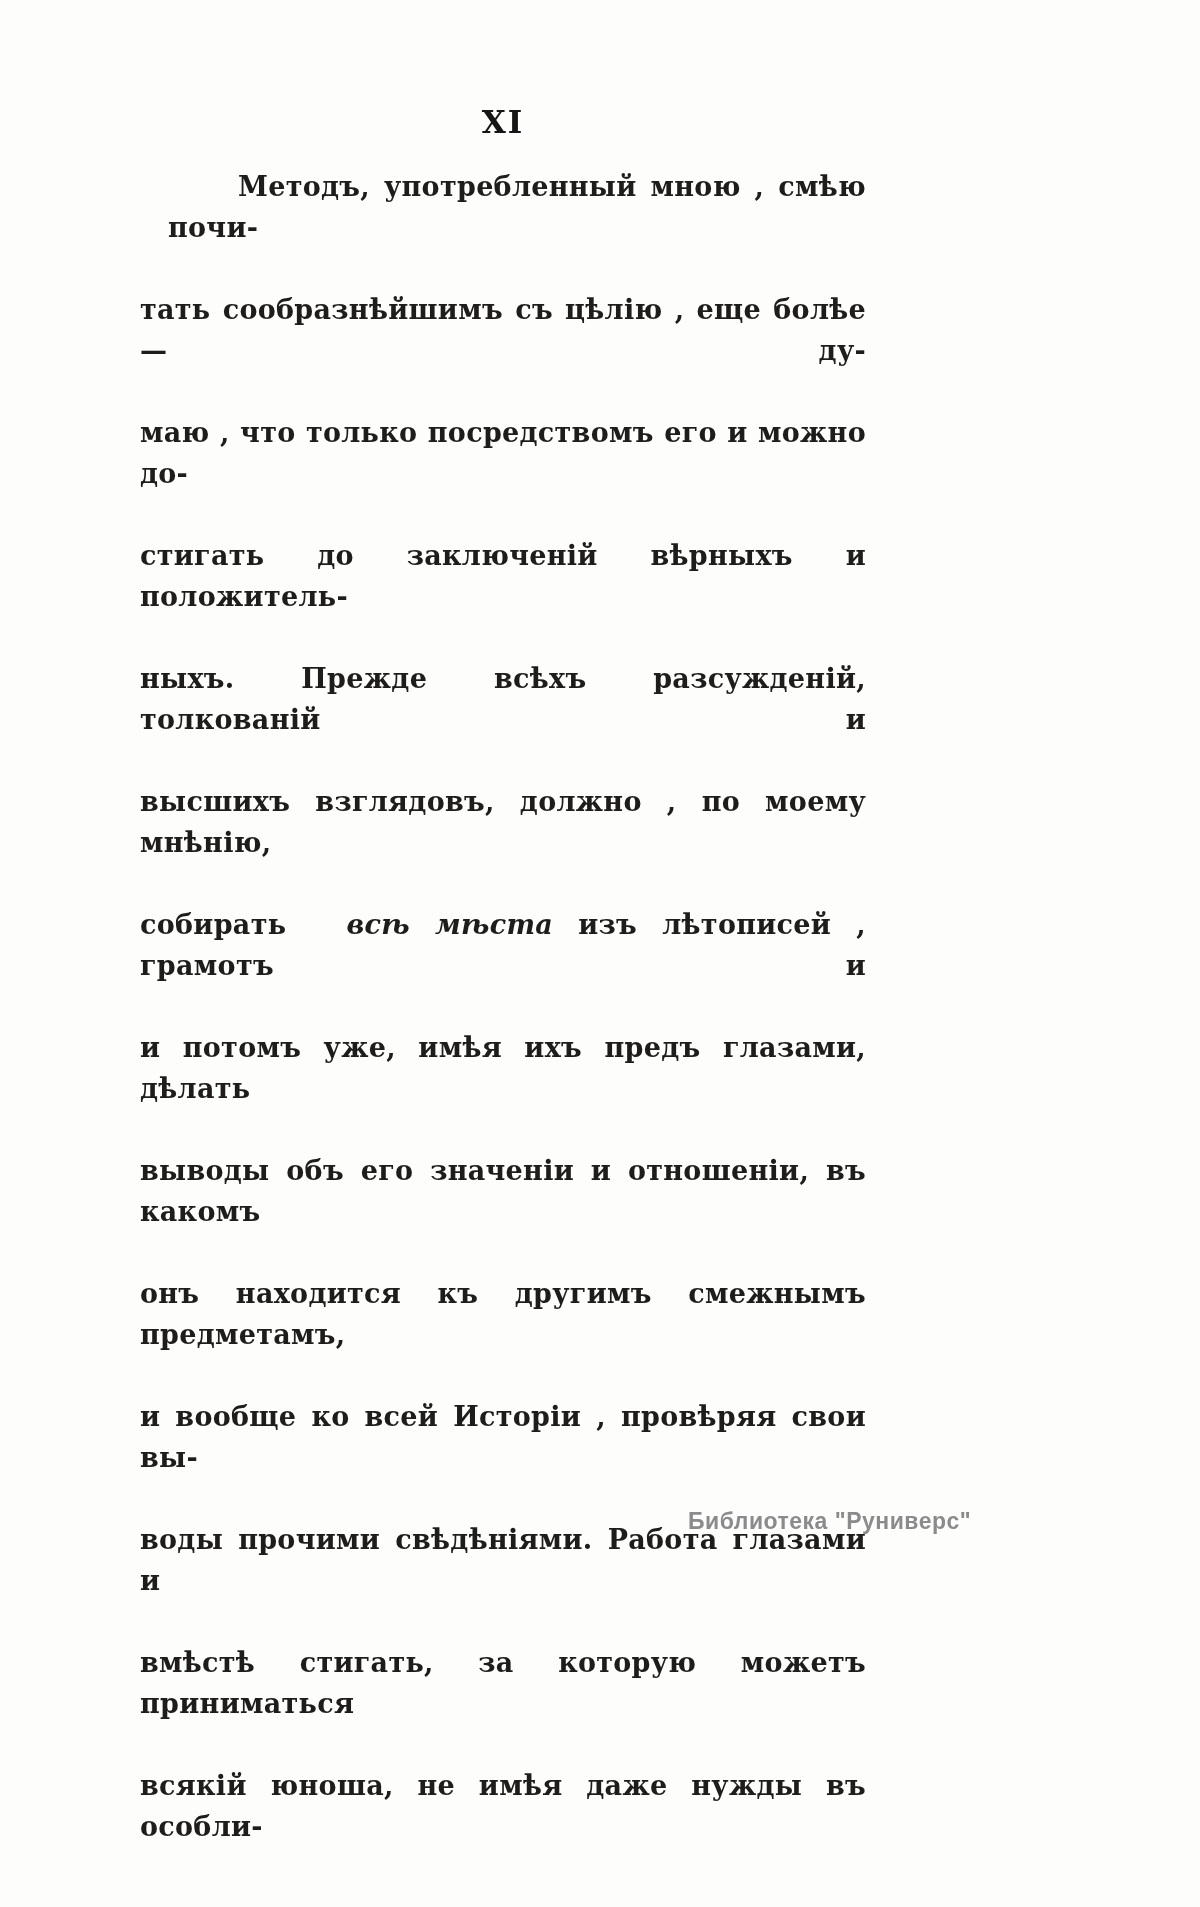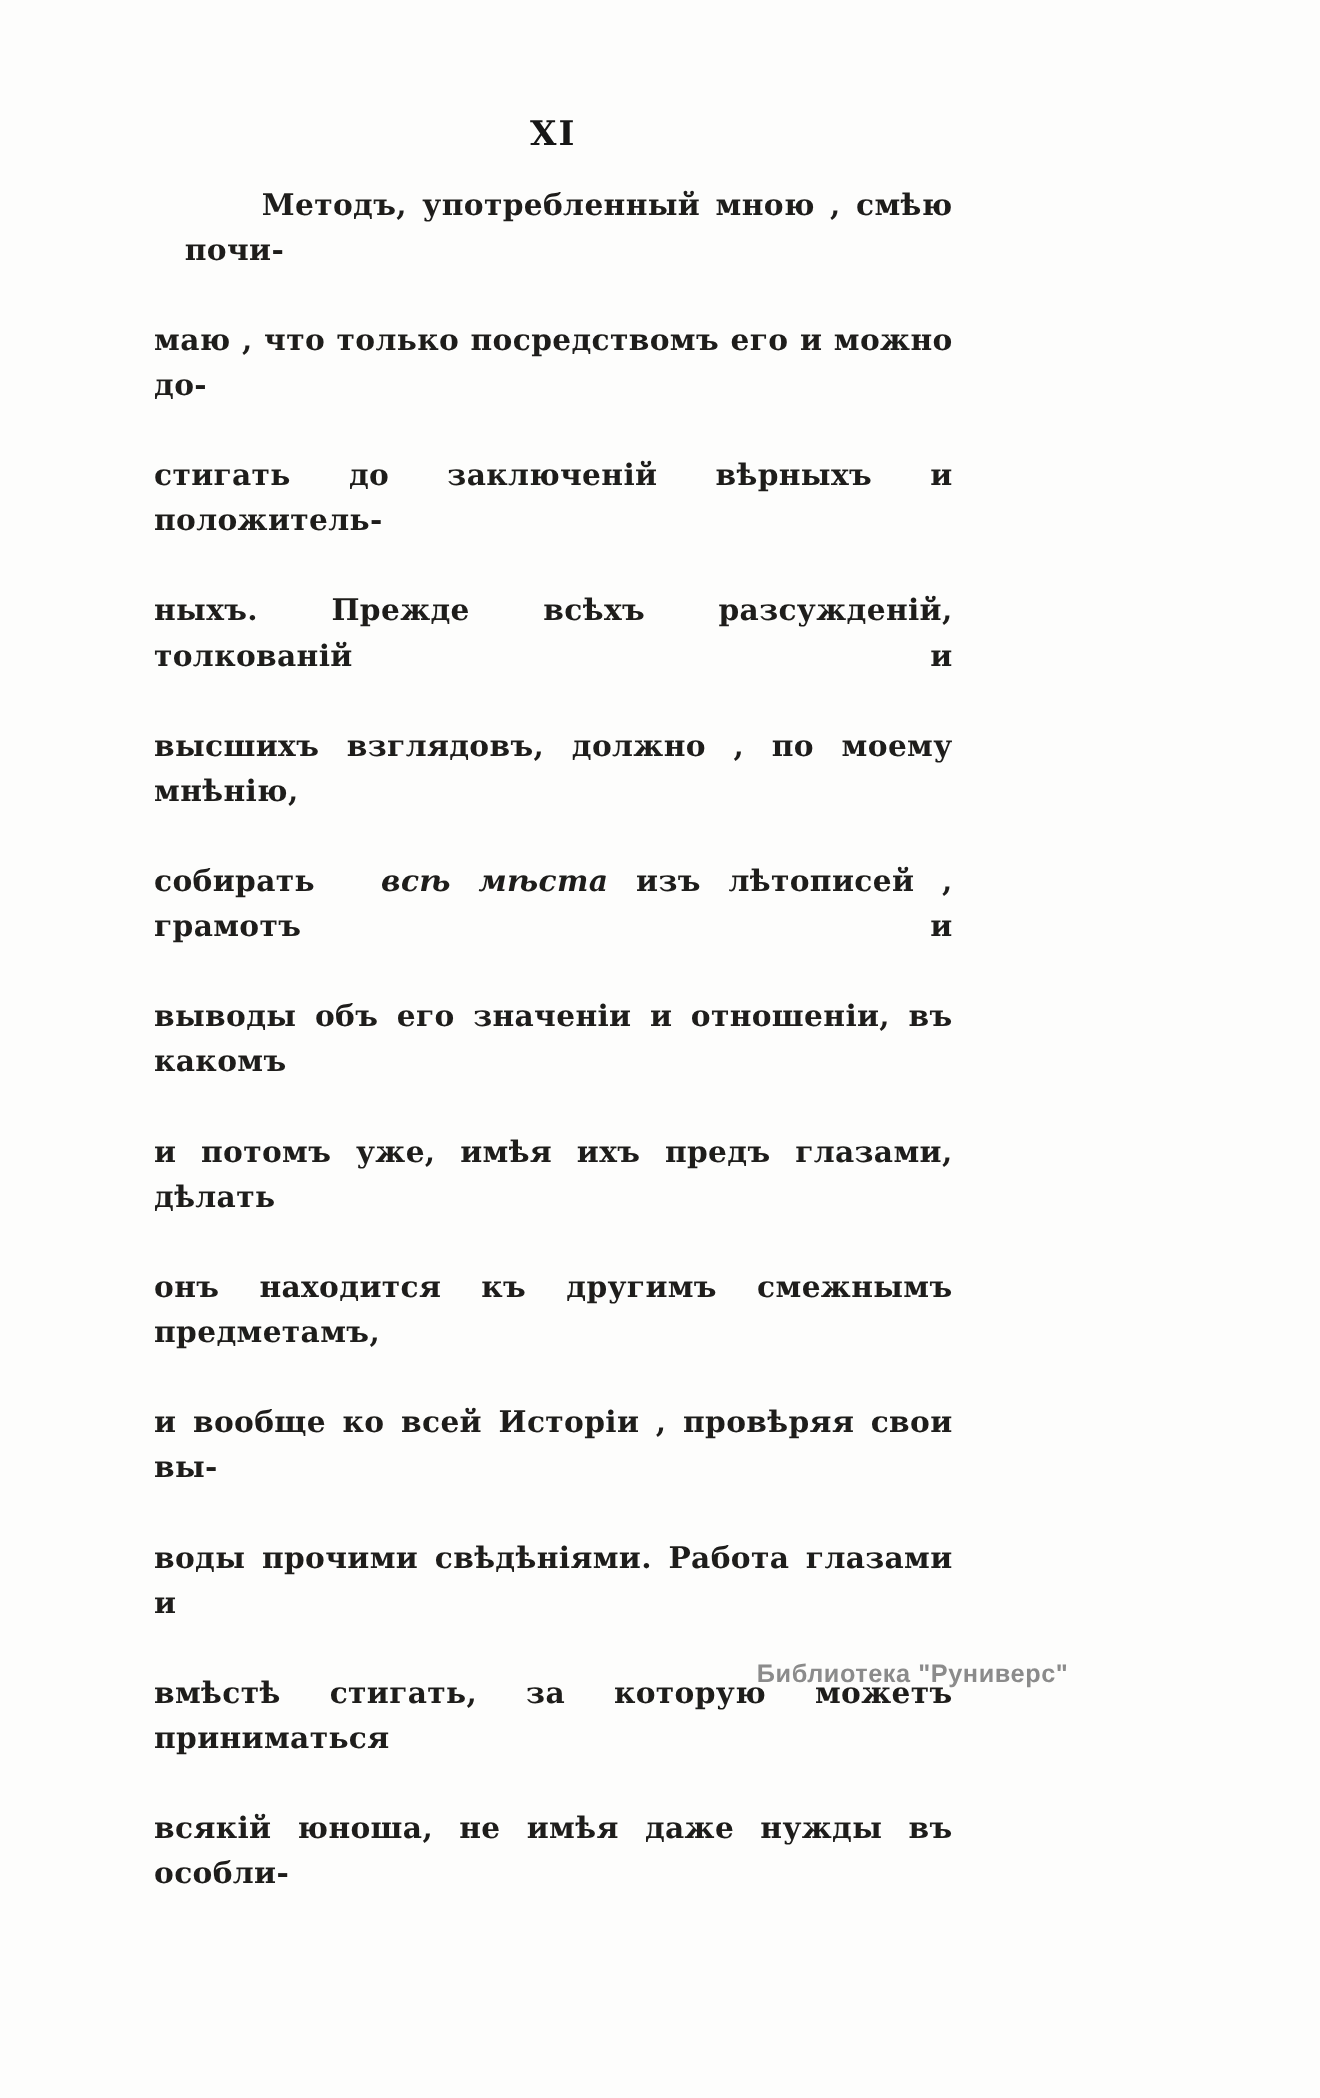--- a/index.html
+++ b/index.html
@@ -73,27 +73,28 @@
   }
 </style>
 </head>
 <body>
 
 <div class="page">
   <div class="page-number">XI</div>
 
   <div class="text-block">
       <div class="line indent">Методъ, употребленный мною , смѣю почи-</div>
+      <div class="line">тать сообразнѣйшимъ съ цѣлію , еще болѣе — ду-</div>
       <div class="line">маю , что только посредствомъ его и можно до-</div>
       <div class="line">стигать до заключеній вѣрныхъ и положитель-</div>
       <div class="line">ныхъ. Прежде всѣхъ разсужденій, толкованій и</div>
       <div class="line">высшихъ взглядовъ, должно , по моему мнѣнію,</div>
       <div class="line">собирать <i>всѣ мѣста</i> изъ лѣтописей , грамотъ и</div>
+      <div class="line">и потомъ уже, имѣя ихъ предъ глазами, дѣлать</div>
       <div class="line">выводы объ его значеніи и отношеніи, въ какомъ</div>
-      <div class="line">и потомъ уже, имѣя ихъ предъ глазами, дѣлать</div>
       <div class="line">онъ находится къ другимъ смежнымъ предметамъ,</div>
       <div class="line">и вообще ко всей Исторіи , провѣряя свои вы-</div>
       <div class="line">воды прочими свѣдѣніями. Работа глазами и</div>
       <div class="line">вмѣстѣ стигать, за которую можетъ приниматься</div>
       <div class="line">всякій юноша, не имѣя даже нужды въ особли-</div>
     </div>
 
   <div class="watermark">Библиотека "Руниверс"</div>
 </div>
 

